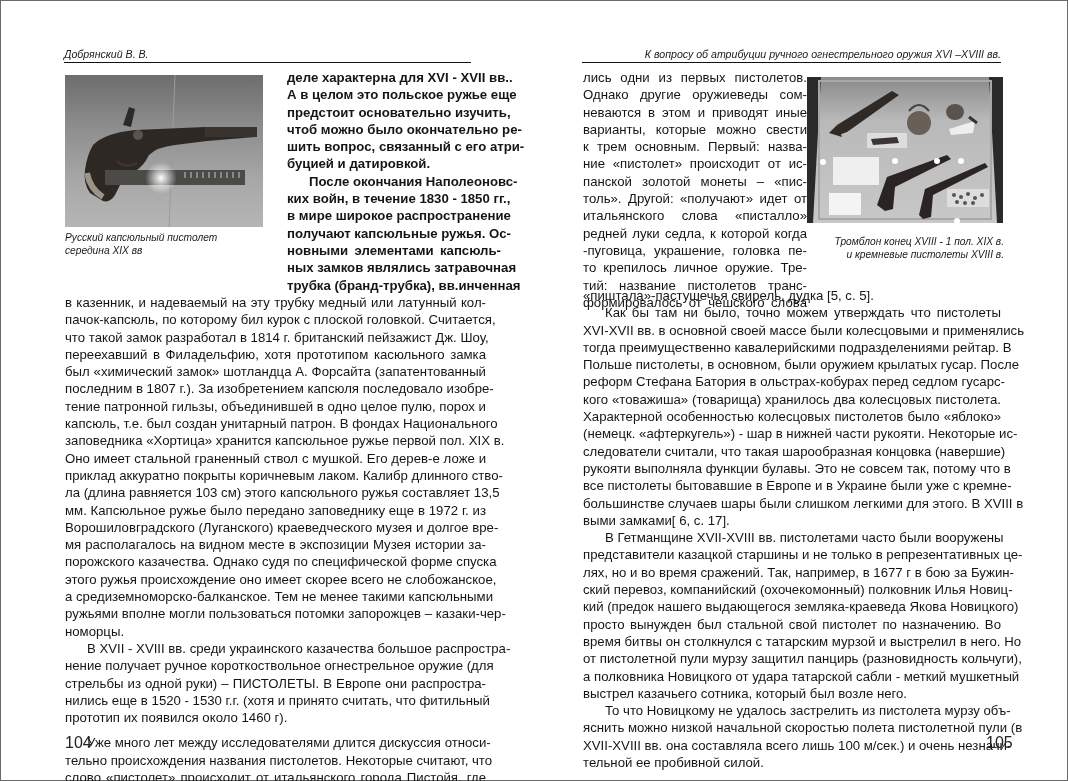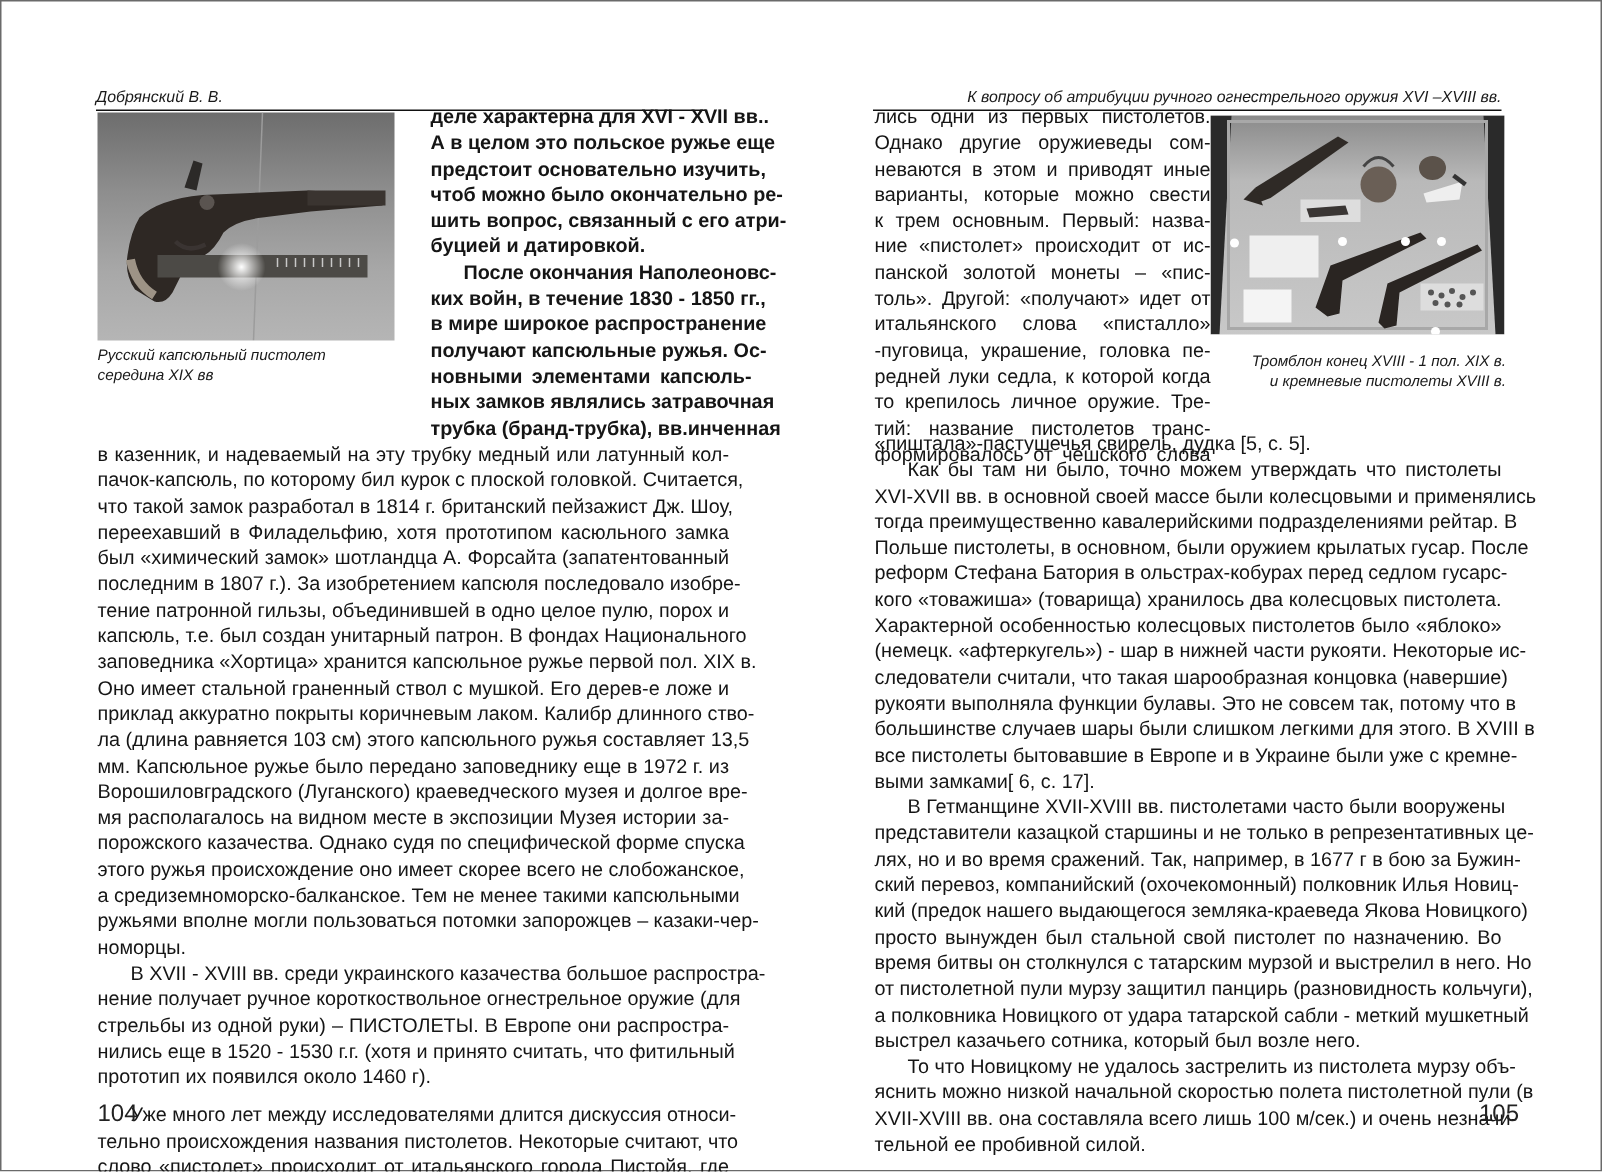--- a/index.html
+++ b/index.html
@@ -11,21 +11,21 @@
   }
   .spread {
     position: relative; width: 1066px; height: 779px;
     border: 1px solid #6a6a6a; background: #fff;
   }
   .page { position: absolute; top: 0; height: 779px; }
   .page.left { left: 0; width: 533px; }
   .page.right { left: 533px; width: 533px; }
 
   .running-head {
-    position: absolute; top: 58px;
+    position: absolute; top: 47px;
     font-style: italic; font-size: 10.6px; color: #1a1a1a;
     border-bottom: 1.4px solid #111; padding-bottom: 2px;
     white-space: nowrap;
   }
   .left .running-head { left: 63px; width: 407px; text-align: left; }
   .right .running-head { left: 48px; width: 419px; text-align: right; }
   .photo {
     position: absolute; overflow: hidden;
     background: #9a9a9a;
   }
@@ -147,22 +147,22 @@
     <div class="text" style="left:49px; top:68px; width:224px;">
       <span class="line">лись одни из первых пистолетов.</span>
       <span class="line">Однако другие оружиеведы сом-</span>
       <span class="line">неваются в этом и приводят иные</span>
       <span class="line">варианты, которые можно свести</span>
       <span class="line">к трем основным. Первый: назва-</span>
       <span class="line">ние «пистолет» происходит от ис-</span>
       <span class="line">панской золотой монеты – «пис-</span>
       <span class="line">толь». Другой: «получают» идет от</span>
       <span class="line">итальянского слова «писталло»</span>
+      <span class="line">редней луки седла, к которой когда</span>
       <span class="line">-пуговица, украшение, головка пе-</span>
-      <span class="line">редней луки седла, к которой когда</span>
       <span class="line">то крепилось личное оружие. Тре-</span>
       <span class="line">тий: название пистолетов транс-</span>
       <span class="line">формировалось от чешского слова</span>
     </div>
 
     <div class="photo" style="left:273px; top:76px; width:196px; height:146px; background:linear-gradient(180deg,#8a8a8a 0%,#b9b9b9 30%,#c8c8c8 100%);">
       <svg width="196" height="146" viewBox="0 0 196 146">
         <path d="M0 0 L14 0 L6 146 L0 146 Z" fill="#2a2a2a"></path>
         <path d="M196 0 L182 0 L190 146 L196 146 Z" fill="#2a2a2a"></path>
         <rect x="12" y="4" width="172" height="138" fill="none" stroke="#a8a8a8" stroke-width="2"></rect>
@@ -209,22 +209,22 @@
       <span class="line indent">Как бы там ни было, точно можем утверждать что пистолеты</span>
       <span class="line">XVI-XVII вв. в основной своей массе были колесцовыми и применялись</span>
       <span class="line">тогда преимущественно кавалерийскими подразделениями рейтар. В</span>
       <span class="line">Польше пистолеты, в основном, были оружием крылатых гусар. После</span>
       <span class="line">реформ Стефана Батория в ольстрах-кобурах перед седлом гусарс-</span>
       <span class="line">кого «товажиша» (товарища) хранилось два колесцовых пистолета.</span>
       <span class="line">Характерной особенностью колесцовых пистолетов было «яблоко»</span>
       <span class="line">(немецк. «афтеркугель») - шар в нижней части рукояти. Некоторые ис-</span>
       <span class="line">следователи считали, что такая шарообразная концовка (навершие)</span>
       <span class="line">рукояти выполняла функции булавы. Это не совсем так, потому что в</span>
+      <span class="line">все пистолеты бытовавшие в Европе и в Украине были уже с кремне-</span>
       <span class="line">большинстве случаев шары были слишком легкими для этого. В XVIII в</span>
-      <span class="line">все пистолеты бытовавшие в Европе и в Украине были уже с кремне-</span>
       <span class="line last">выми замками[ 6, с. 17].</span>
       <span class="line indent">В Гетманщине XVII-XVIII вв. пистолетами часто были вооружены</span>
       <span class="line">представители казацкой старшины и не только в репрезентативных це-</span>
       <span class="line">лях, но и во время сражений. Так, например, в 1677 г в бою за Бужин-</span>
       <span class="line">ский перевоз, компанийский (охочекомонный) полковник Илья Новиц-</span>
       <span class="line">кий (предок нашего выдающегося земляка-краеведа Якова Новицкого)</span>
       <span class="line">просто вынужден был стальной свой пистолет по назначению. Во</span>
       <span class="line">время битвы он столкнулся с татарским мурзой и выстрелил в него. Но</span>
       <span class="line">от пистолетной пули мурзу защитил панцирь (разновидность кольчуги),</span>
       <span class="line">а полковника Новицкого от удара татарской сабли - меткий мушкетный</span>

